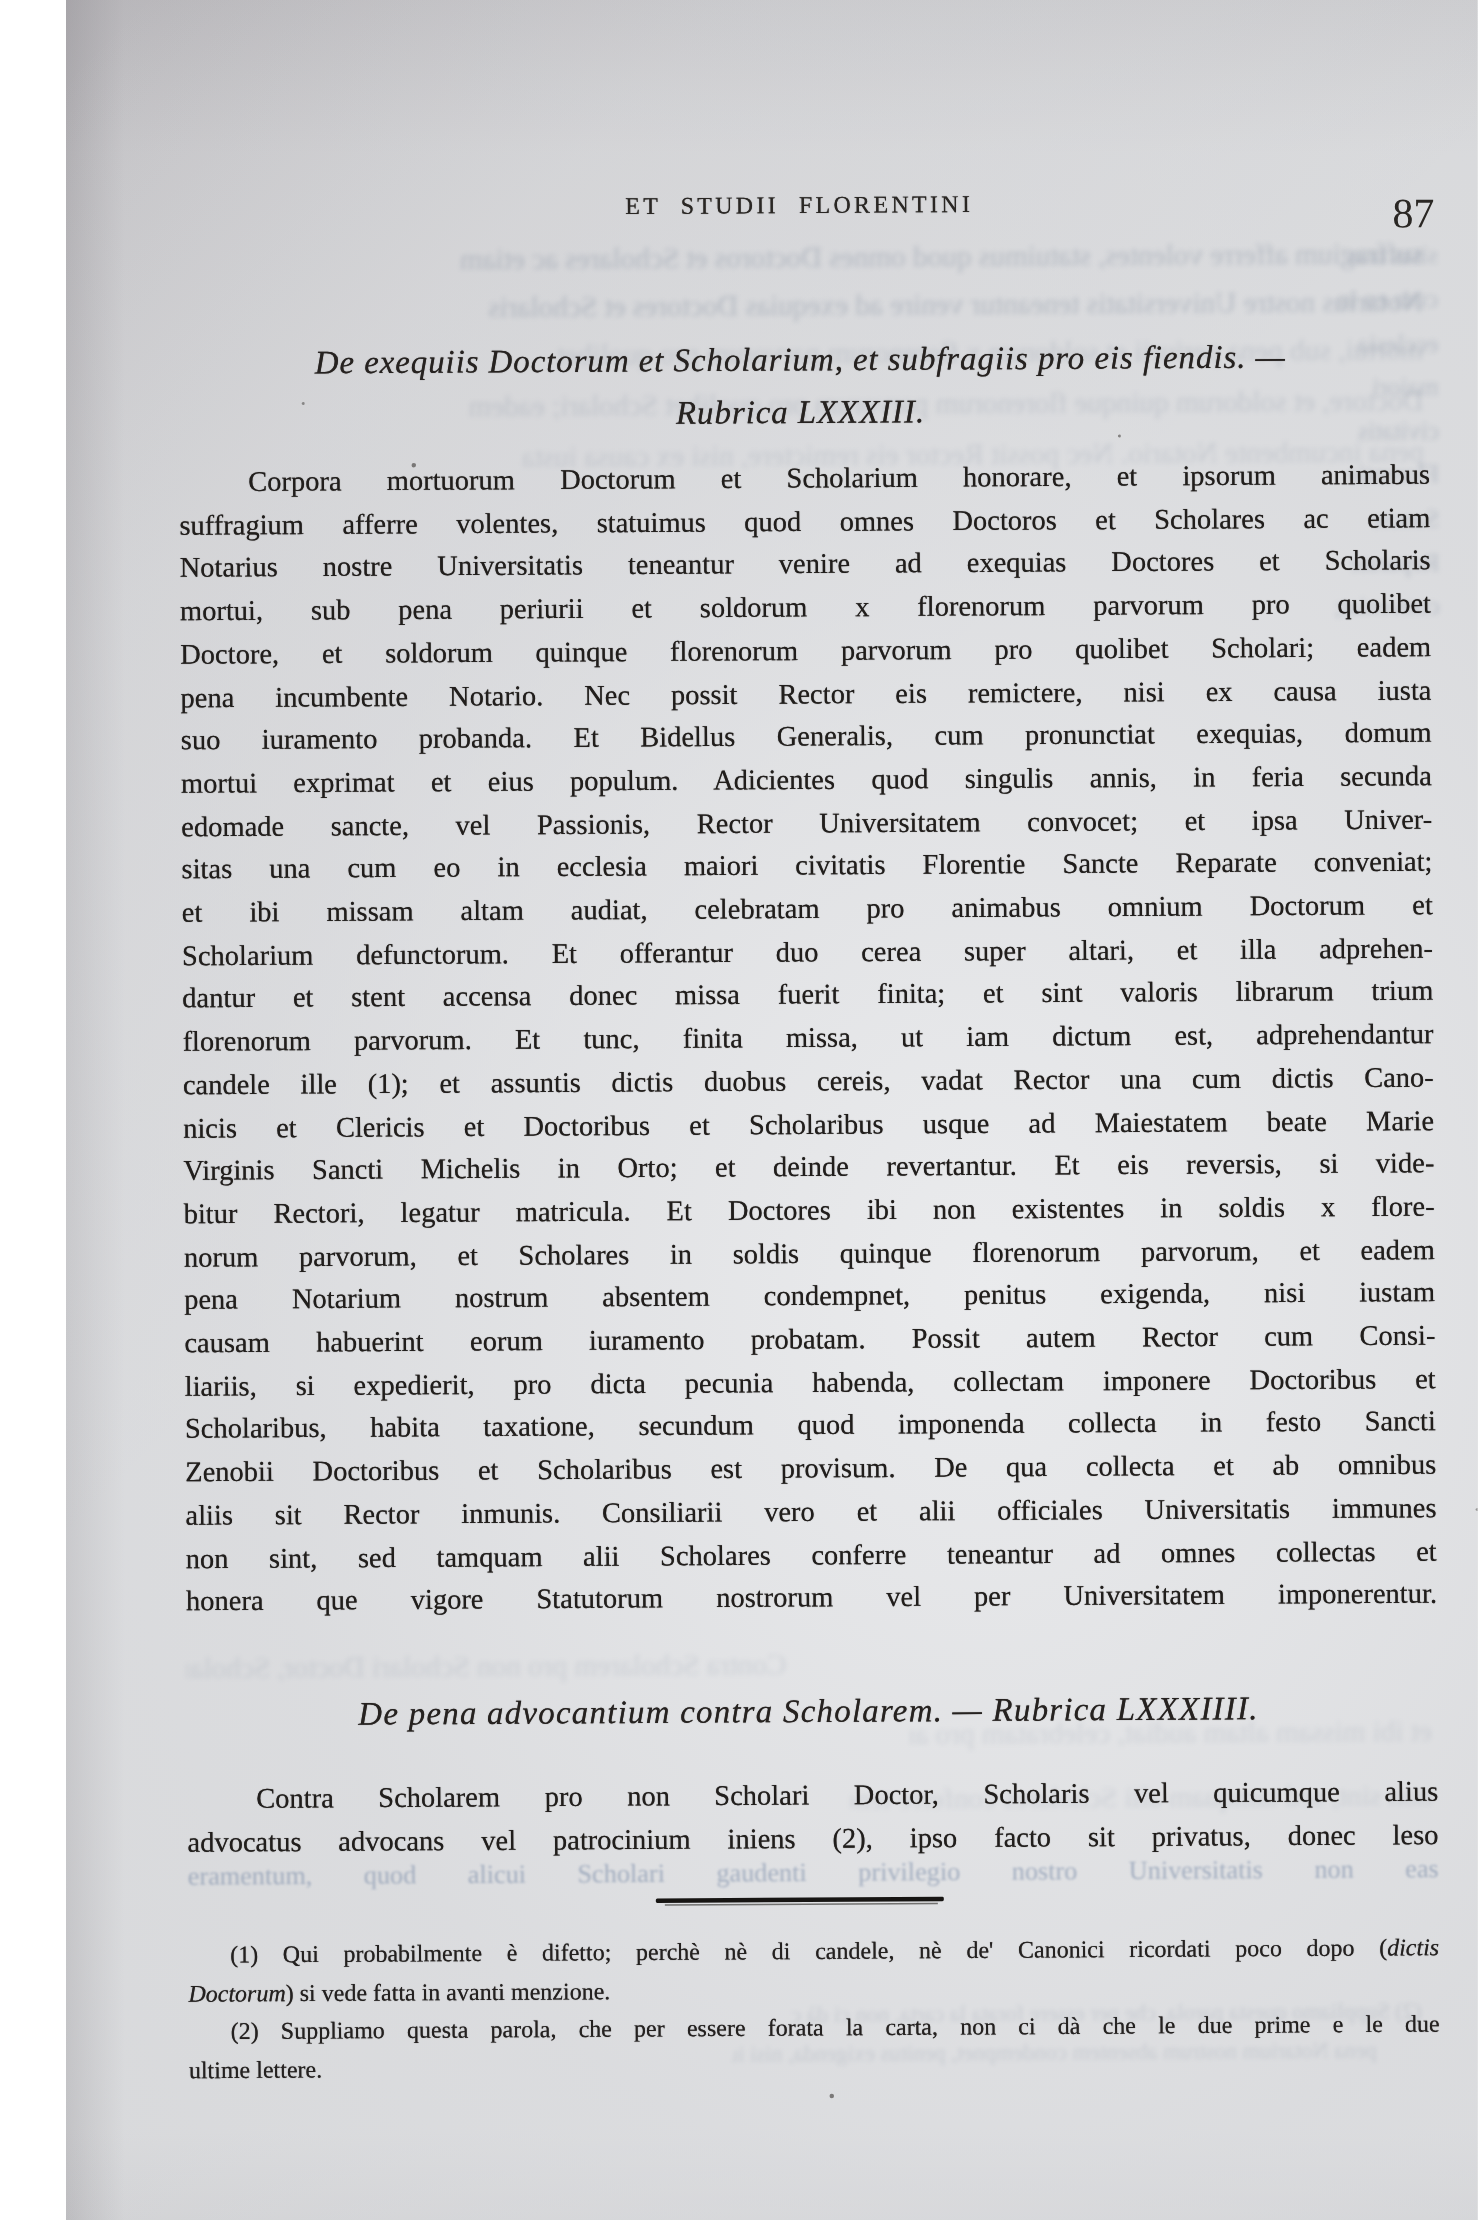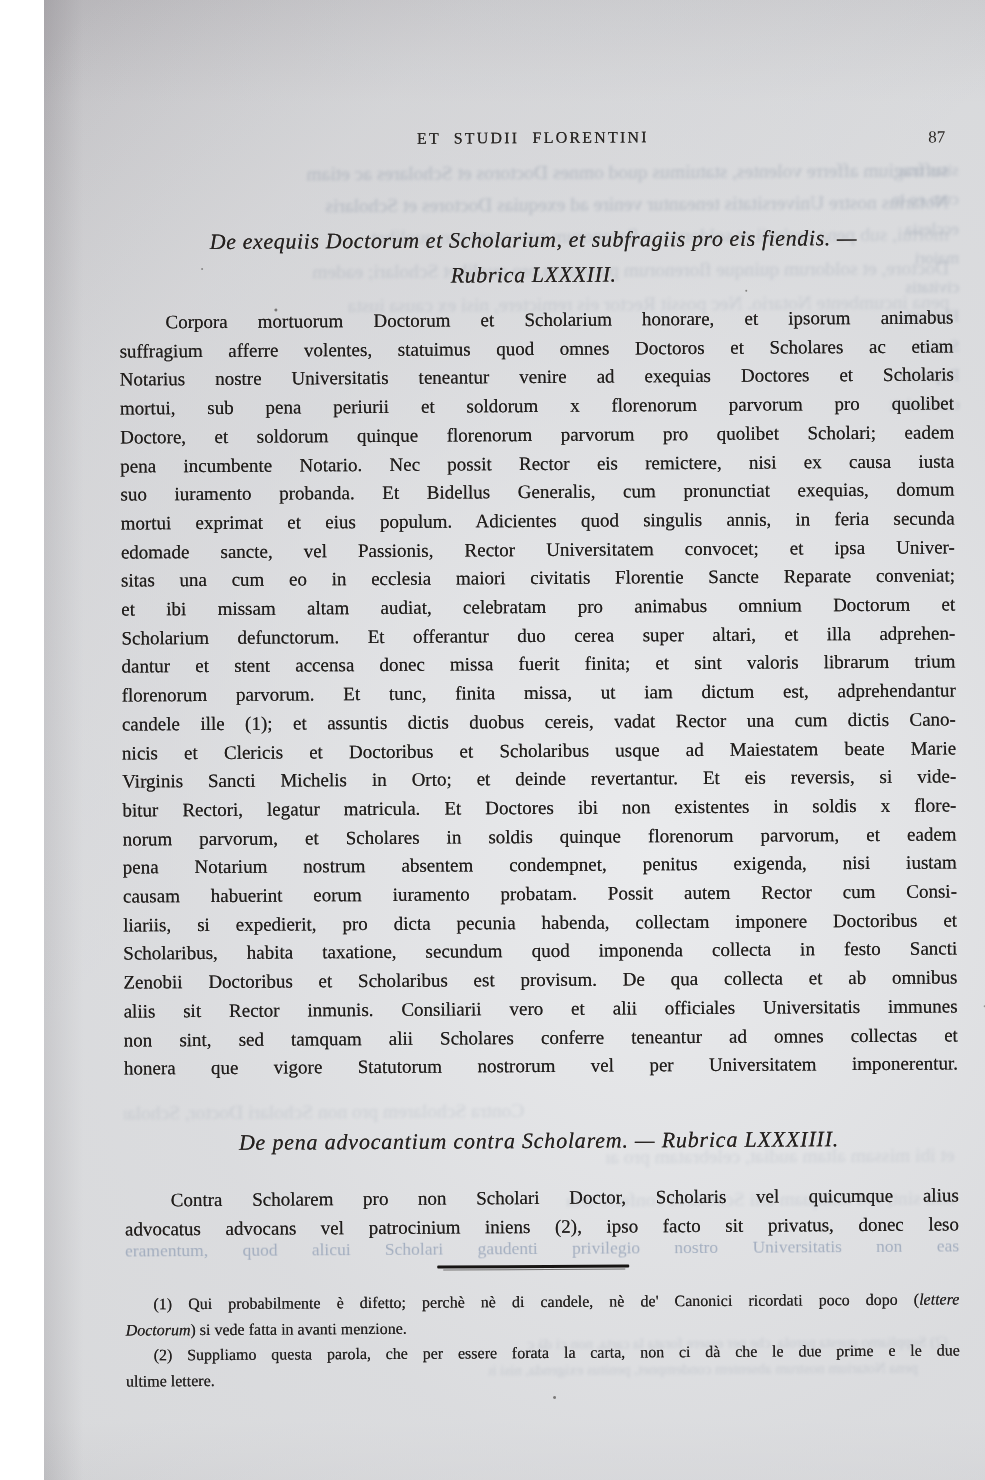--- a/index.html
+++ b/index.html
@@ -18,21 +18,21 @@
     font-family:Liberation Serif, serif;
     color:#211e1c;
     margin-left:44px;
   }
   .content{position:absolute;inset:0;transform:rotate(-0.35deg);transform-origin:50% 50%;}
   .running-title{
     position:absolute;top:129px;left:0;width:985px;
     text-align:center;font-size:16px;letter-spacing:2.2px;word-spacing:7px;
     color:#2a2724;
   }
-  .page-number{position:absolute;top:130px;left:888px;font-size:17px;color:#2a2724;}
+  .page-number{position:absolute;top:130px;left:888px;font-size:28px;color:#2a2724;}
   .heading1{
     position:absolute;top:222px;left:0;width:985px;text-align:center;
     font-style:italic;font-size:22px;line-height:35px;letter-spacing:0.6px;color:#262220;
   }
   .heading2{
     position:absolute;top:1126px;left:0;width:985px;text-align:center;
     font-style:italic;font-size:22px;line-height:30px;letter-spacing:0.8px;color:#262220;
   }
   .para1{position:absolute;top:306px;left:78px;width:834px;font-size:19px;}
   .para1 .line{line-height:28.7px;text-align:justify;text-align-last:justify;white-space:normal;}
@@ -130,21 +130,21 @@
     <div class="para2">
       <div class="line indent">Contra Scholarem pro non Scholari Doctor, Scholaris vel quicumque alius</div>
       <div class="line">advocatus advocans vel patrocinium iniens (2), ipso facto sit privatus, donec leso</div>
     </div>
 
     <div class="ghost-fwd">eramentum, quod alicui Scholari gaudenti privilegio nostro Universitatis non eas</div>
 
     <div class="rule"></div>
 
     <div class="footnotes">
-      <div class="fline just fn-indent"><span>(1) Qui probabilmente è difetto; perchè nè di candele, nè de' Canonici ricordati poco dopo (</span><span class="it">lettere</span></div>
+      <div class="fline just fn-indent"><span>(1) Qui probabilmente è difetto; perchè nè di candele, nè de' Canonici ricordati poco dopo (</span><span class="it">dictis</span></div>
       <div class="fline"><span class="it">Doctorum</span><span>) si vede fatta in avanti menzione.</span></div>
       <div class="fline just fn-indent">(2) Suppliamo questa parola, che per essere forata la carta, non ci dà che le due prime e le due</div>
       <div class="fline">ultime lettere.</div>
     </div>
 
     <div class="ghost mirror ghost-small" style="top:1330px;left:480px;width:420px;">(2) Suppliamo questa parola, che per essere forata la carta, non ci dà che le due prime e le due</div>
     <div class="ghost mirror ghost-small" style="top:1356px;left:440px;width:430px;">pena Notarium nostrum absentem condempnet, penitus exigenda, nisi iustam</div>
 
     <div class="speck" style="top:307px;left:233px;width:3px;height:3px;opacity:0.6;"></div>
     <div class="speck" style="top:291px;left:704px;width:2px;height:2px;opacity:0.55;"></div>

